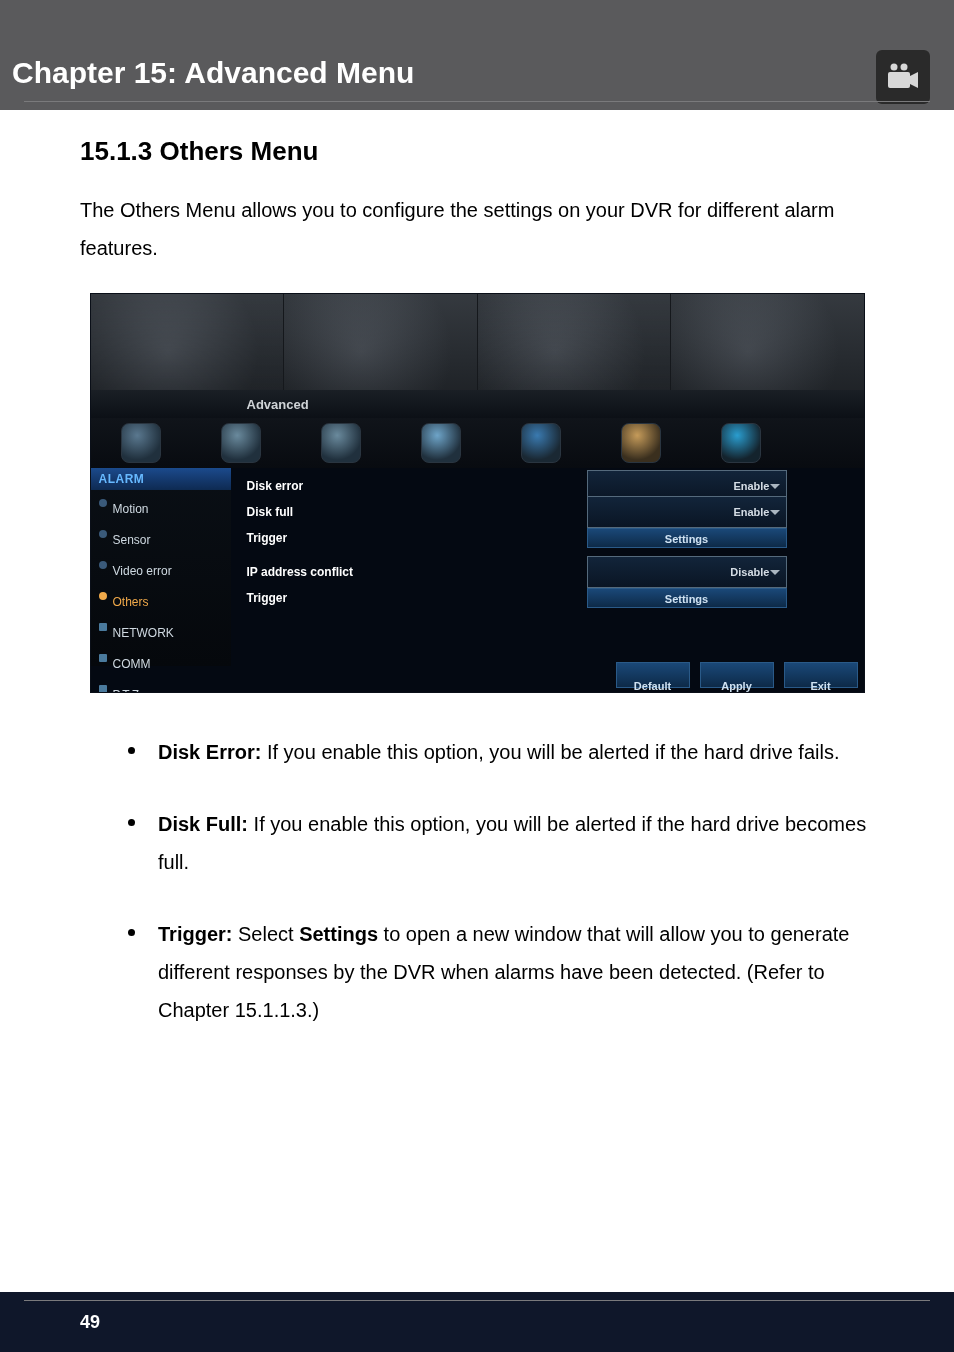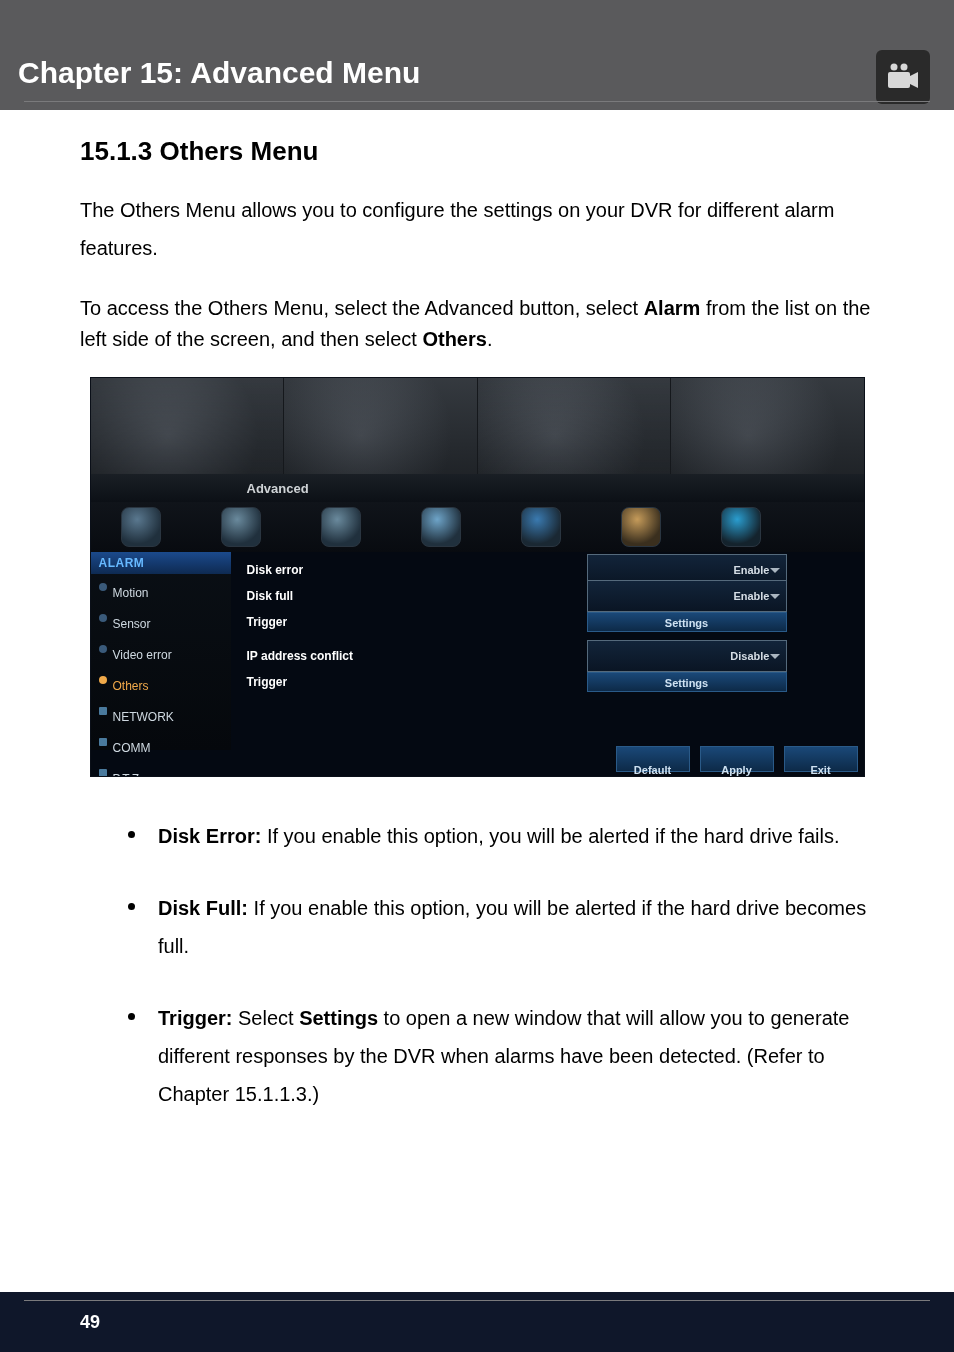--- a/index.html
+++ b/index.html
@@ -4,21 +4,21 @@
 <style>
   * { box-sizing: border-box; margin: 0; padding: 0; }
   html, body { width: 954px; font-family: Arial, Helvetica, sans-serif; background: #fff; color: #000; }
   .page { width: 954px; min-height: 1352px; position: relative; }
 
   
   .header-bar {
     background: #5a5a5c;
     height: 110px;
     display: flex; align-items: flex-end;
-    padding: 0 24px 14px 18px;
+    padding: 0 24px 14px 12px;
     position: relative;
   }
   .header-bar .bottom-line {
     position: absolute; left: 24px; right: 24px; bottom: 8px;
     height: 1px; background: #7a7a7c;
   }
   .chapter-title {
     color: #fff; font-size: 30px; font-weight: bold;
     padding-bottom: 6px;
   }
@@ -197,23 +197,20 @@
     </div>
     <div class="bottom-line"></div>
   </div>
 
   <div class="content">
 
     <div class="section-title">15.1.3 Others Menu</div>
 
     <div class="para">The Others Menu allows you to configure the settings on your DVR for different alarm features.</div>
 
-    <div class="para2">
-      <span>To access the Others Menu, select the Advanced button, select </span><span class="bold">Alarm</span><span> from the list on the left side of the screen, and then select </span><span class="bold">Others</span><span>.</span>
-    </div>
 
     <div class="screenshot">
 
       <div class="video-strip">
         <div class="video-cell"></div>
         <div class="video-cell"></div>
         <div class="video-cell"></div>
         <div class="video-cell"></div>
       </div>
 

